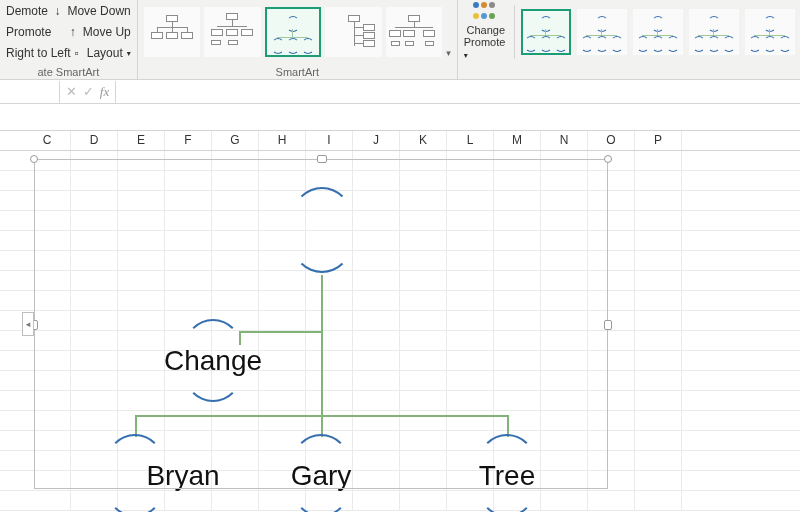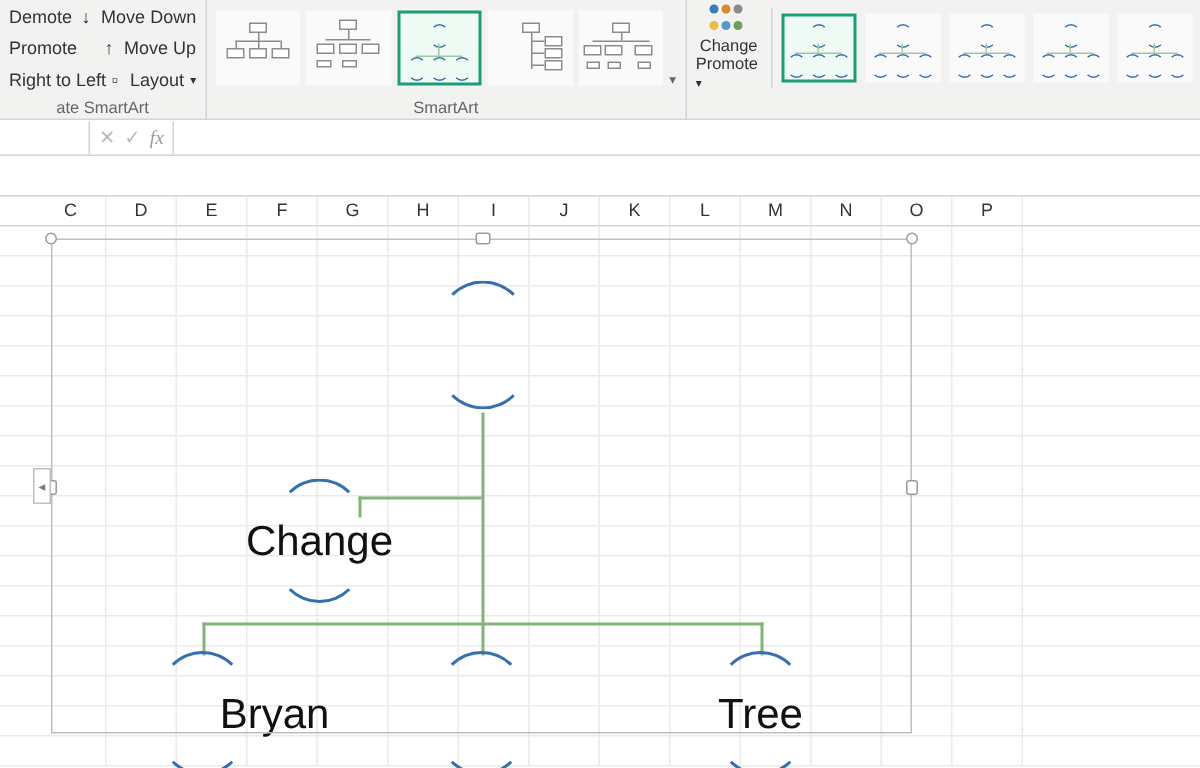--- a/index.html
+++ b/index.html
@@ -625,20 +625,21 @@
     <div class="conn" style="left:101px; top:256px; width:374px; height:2px;"></div>
     <div class="conn" style="left:101px; top:256px; width:2px; height:22px;"></div>
     <div class="conn" style="left:287px; top:256px; width:2px; height:22px;"></div>
     <div class="conn" style="left:473px; top:256px; width:2px; height:22px;"></div>
 
     <div class="arc-top" style="width:58px; height:58px; left:72px; top:275px;"></div>
     <div class="node-label" style="left:101px; top:301px;margin-left:48px;">Bryan</div>
     <div class="arc-bot" style="width:58px; height:58px; left:72px; top:300px;"></div>
 
     <div class="arc-top" style="width:58px; height:58px; left:258px; top:275px;"></div>
+    <div class="node-label" style="left:287px; top:301px;">Gary</div>
     <div class="arc-bot" style="width:58px; height:58px; left:258px; top:300px;"></div>
 
     <div class="arc-top" style="width:58px; height:58px; left:444px; top:275px;"></div>
     <div class="node-label" style="left:473px; top:301px;">Tree</div>
     <div class="arc-bot" style="width:58px; height:58px; left:444px; top:300px;"></div>
   </div>
 
   <div class="smartart-sel">
     <div class="sel-handle tl"></div>
     <div class="sel-handle tm"></div>

